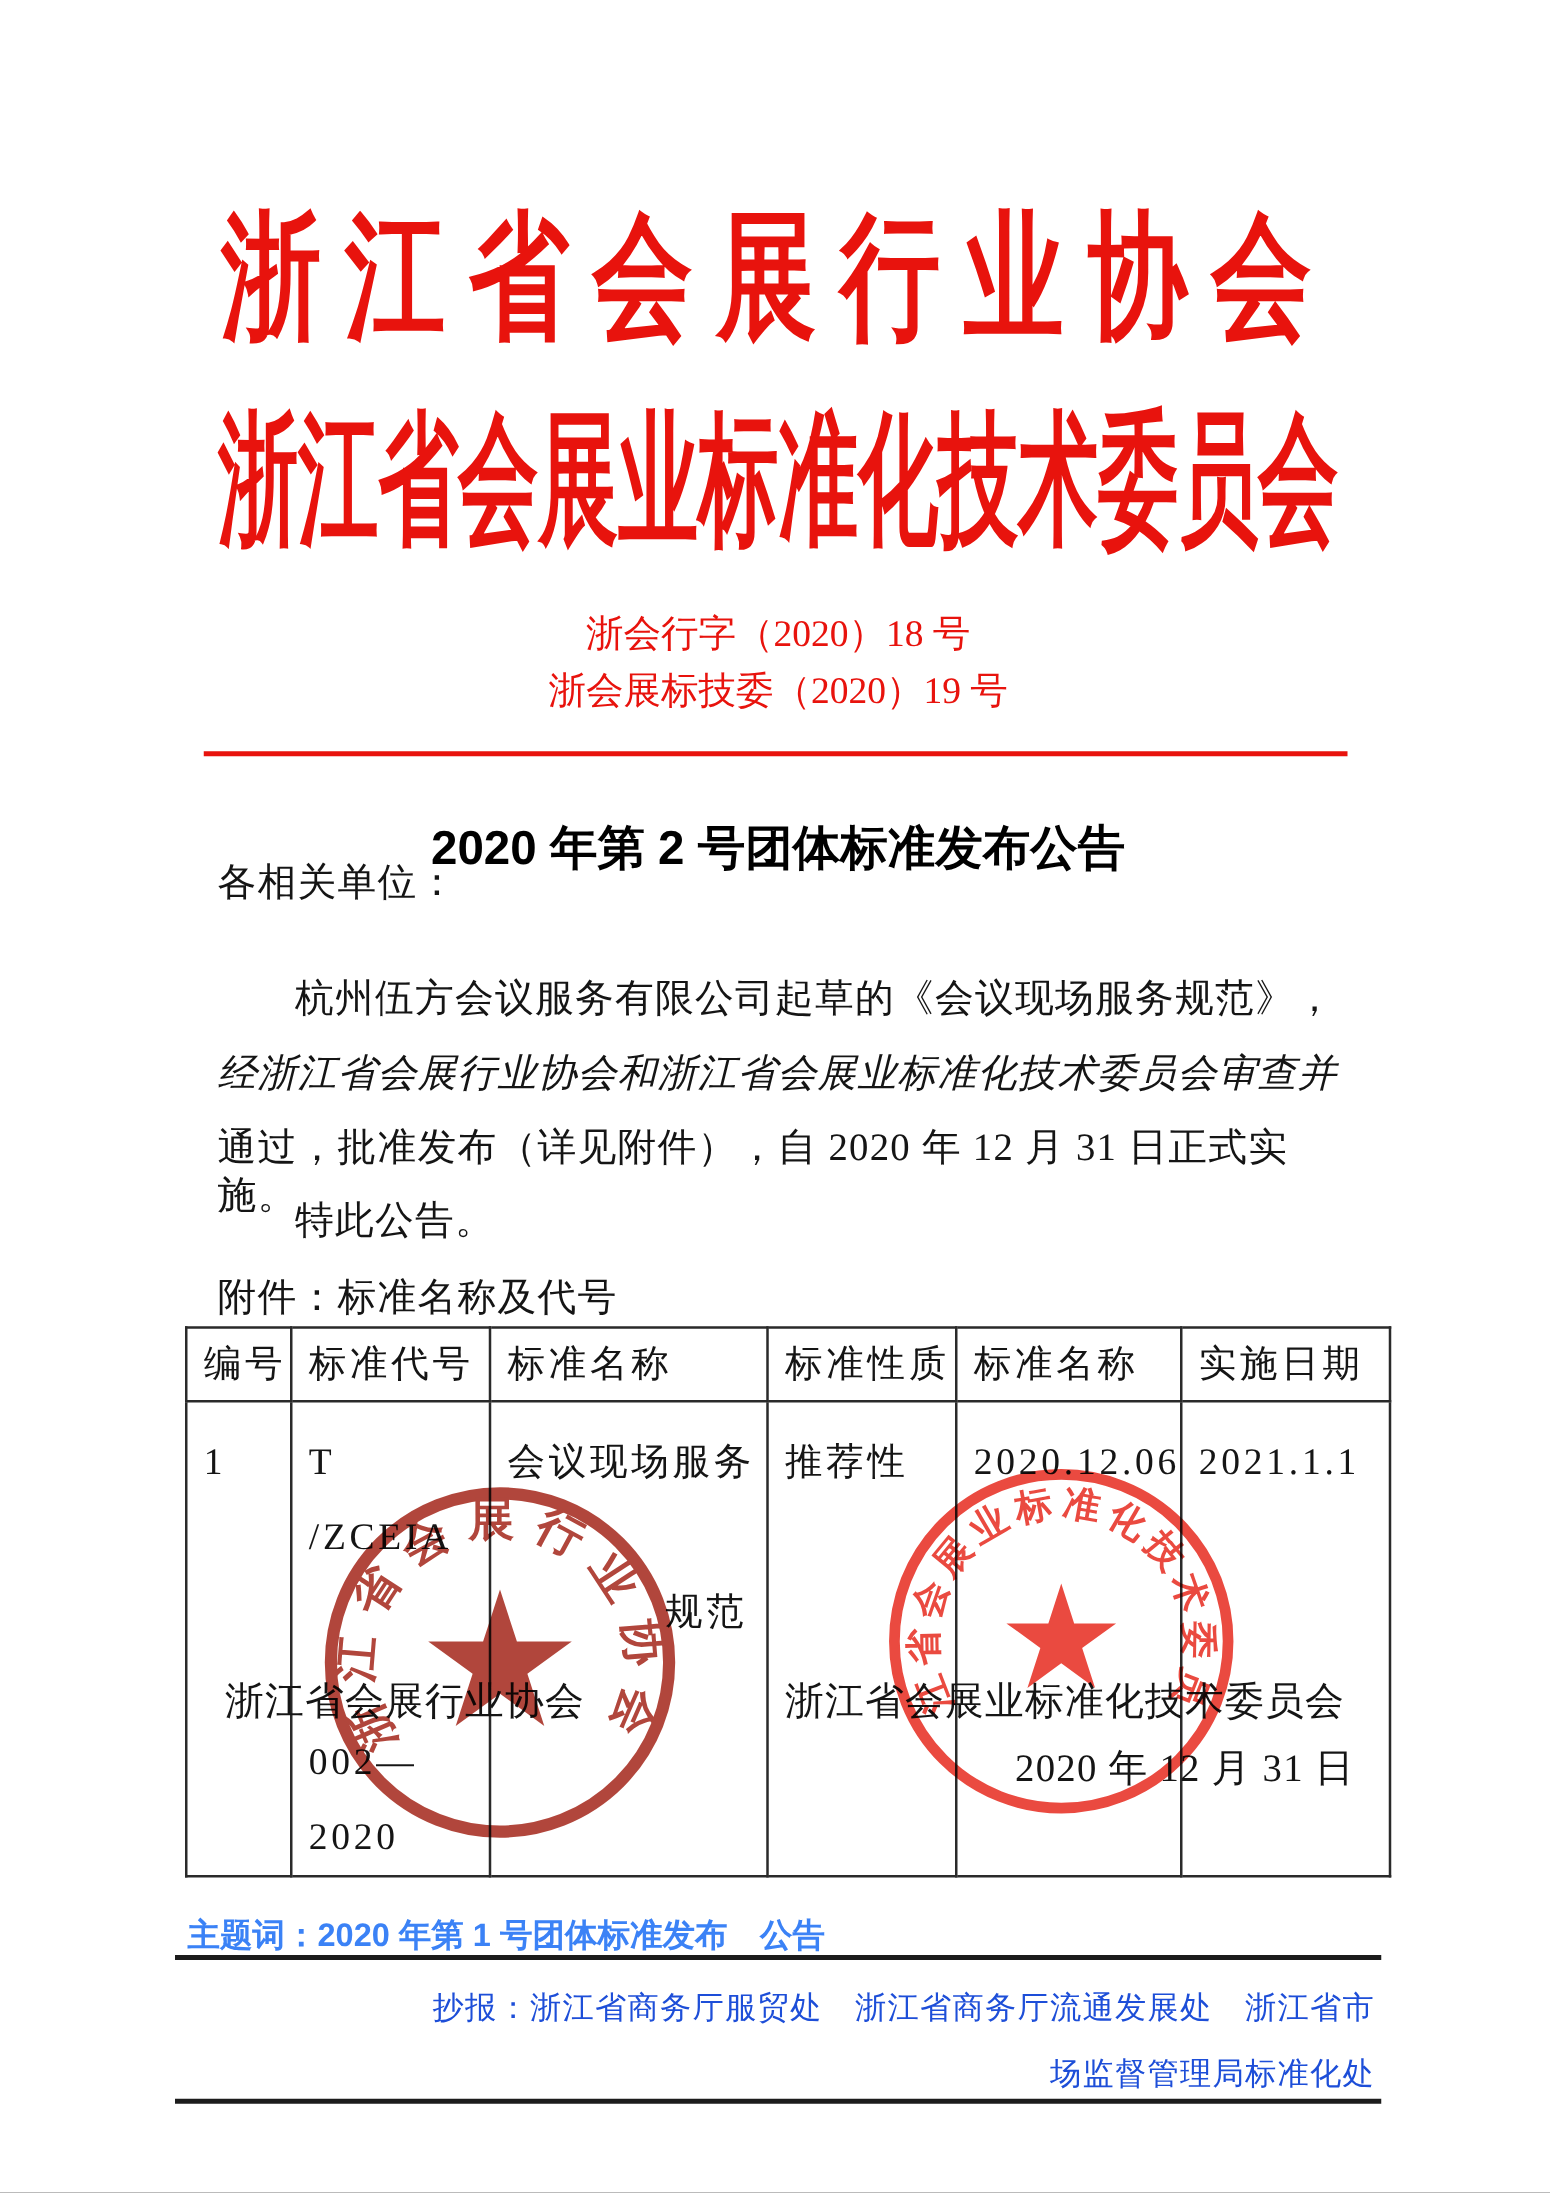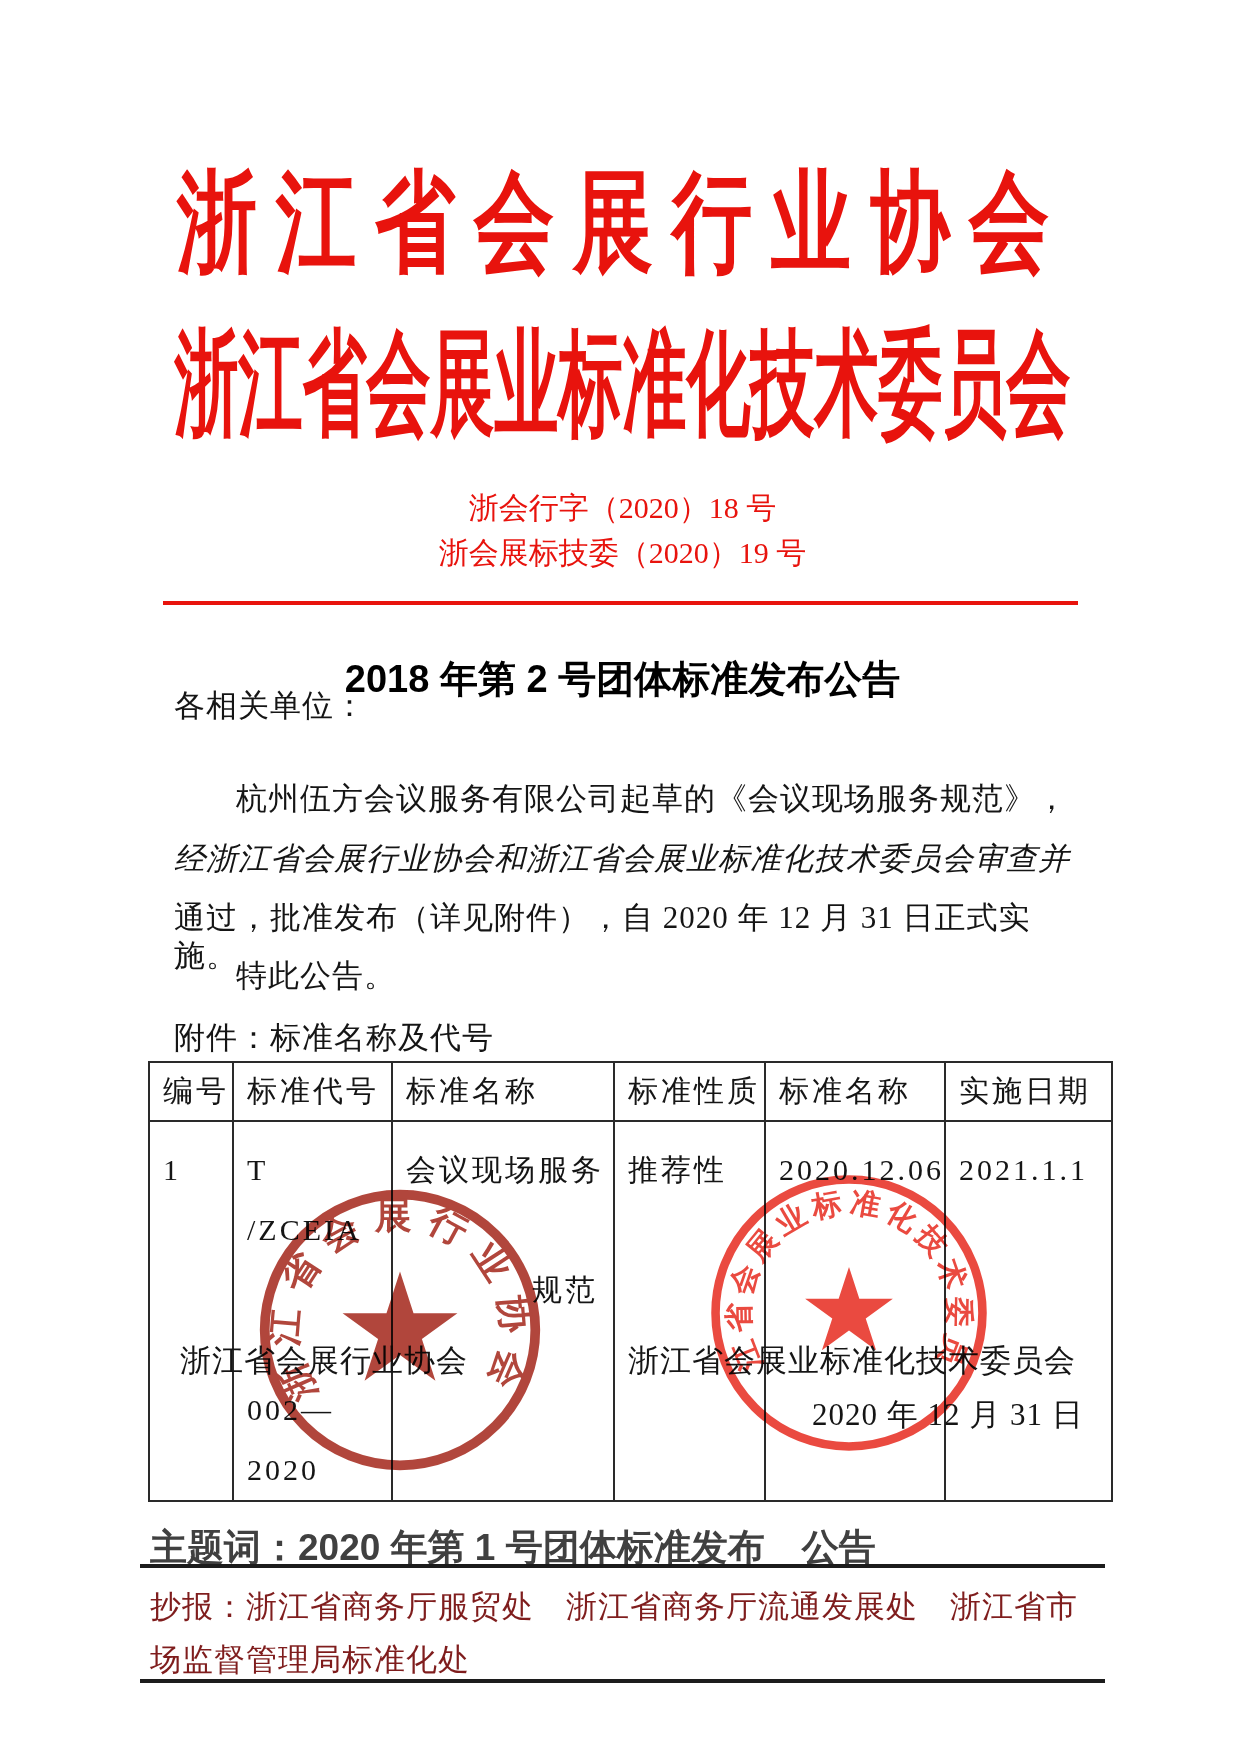--- a/index.html
+++ b/index.html
@@ -36,37 +36,37 @@
   .std-table td,.std-table th{border:2px solid #2a2a2a;font-weight:normal;text-align:left;
     vertical-align:middle;padding:0 0 0 13px;letter-spacing:3px;white-space:pre-wrap;overflow:visible;}
   .std-table thead tr{height:59px;margin-top:40px;}
   .std-table tbody tr{height:175px;}
   .std-table tbody td{vertical-align:top;padding-top:18px;line-height:60px;}
   
   .sig{font-size:31px;line-height:38px;letter-spacing:1px;white-space:nowrap;color:#151515;}
   
   .seal{mix-blend-mode:multiply;opacity:.9;}
   
-  .kw{top:1529px;left:150px;width:940px;font-size:37px;font-weight:bold;line-height:38px;
-    font-family:"Liberation Sans","DejaVu Sans",sans-serif;color:#404040;white-space:pre-wrap;}
+  .kw{top:1529px;left:150px;width:940px;font-size:26px;font-weight:bold;line-height:38px;
+    font-family:"Liberation Sans","DejaVu Sans",sans-serif;color:#3b82f6;white-space:pre-wrap;}
   .black-rule{left:140px;width:965px;height:4px;background:#1c1c1c;}
-  .cc{font-size:31px;line-height:38px;letter-spacing:1px;white-space:pre-wrap;color:#7f1d1d;}
+  .cc{font-size:25px;line-height:38px;letter-spacing:1px;white-space:pre-wrap;color:#1d4ed8;text-align:right;}
 </style>
 </head>
 <body>
 
 <div class="page">
 
   <div class="abs col center red org1">浙江省会展行业协会</div>
   <div class="abs col center red org2">浙江省会展业标准化技术委员会</div>
   <div class="abs col center red docno1">浙会行字（2020）18 号</div>
   <div class="abs col center red docno2">浙会展标技委（2020）19 号</div>
   <div class="abs red-rule"></div>
 
-  <div class="abs col center doc-title">2018 年第 2 号团体标准发布公告</div>
+  <div class="abs col center doc-title">2020 年第 2 号团体标准发布公告</div>
   <div class="abs x-margin bodyline" style="top:687px;">各相关单位：</div>
   <div class="abs x-indent bodyline" style="top:780px;">杭州伍方会议服务有限公司起草的《会议现场服务规范》，</div>
   <div class="abs x-margin bodyline" style="top:840px;font-style:italic;">经浙江省会展行业协会和浙江省会展业标准化技术委员会审查并</div>
   <div class="abs x-margin bodyline" style="top:899px;">通过，批准发布（详见附件），自 2020 年 12 月 31 日正式实施。</div>
   <div class="abs x-indent bodyline" style="top:957px;">特此公告。</div>
   <div class="abs x-margin bodyline" style="top:1019px;">附件：标准名称及代号</div>
 
   <table class="std-table">
     <colgroup>
       <col style="width:84px">

